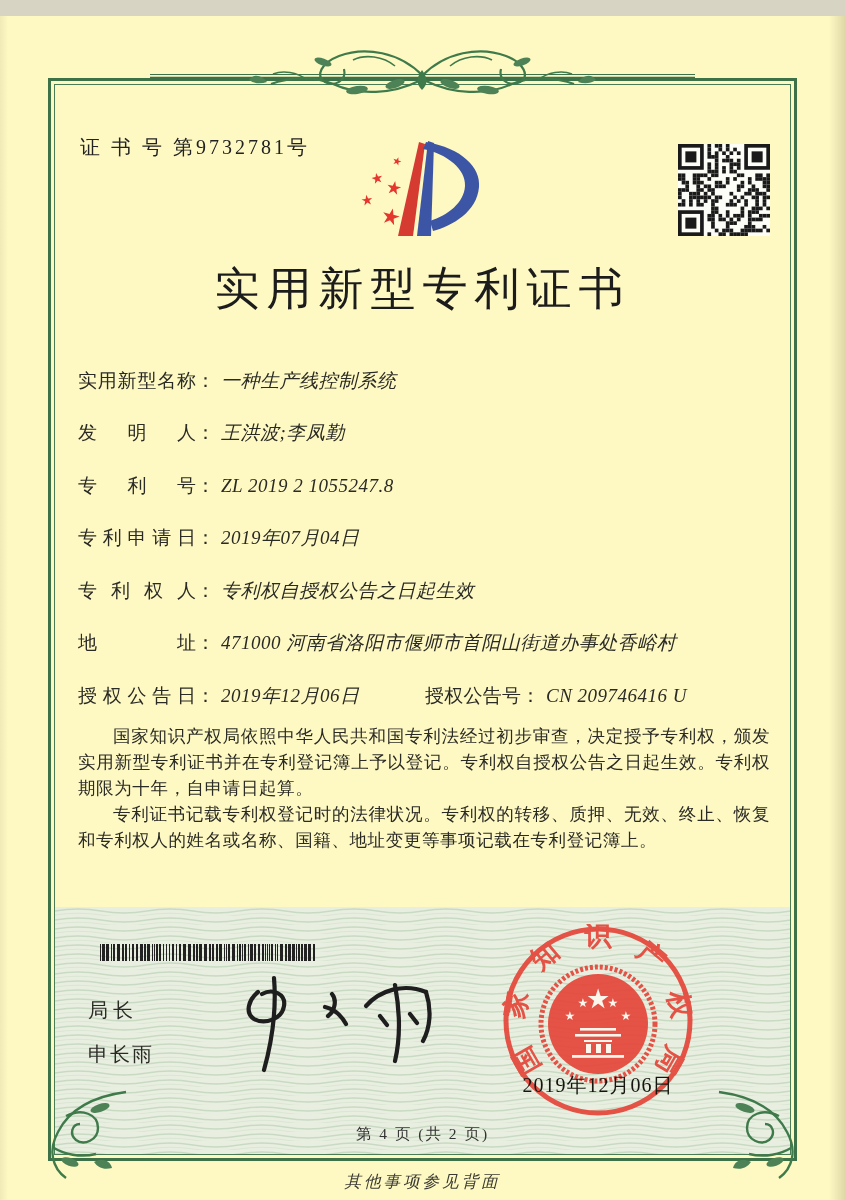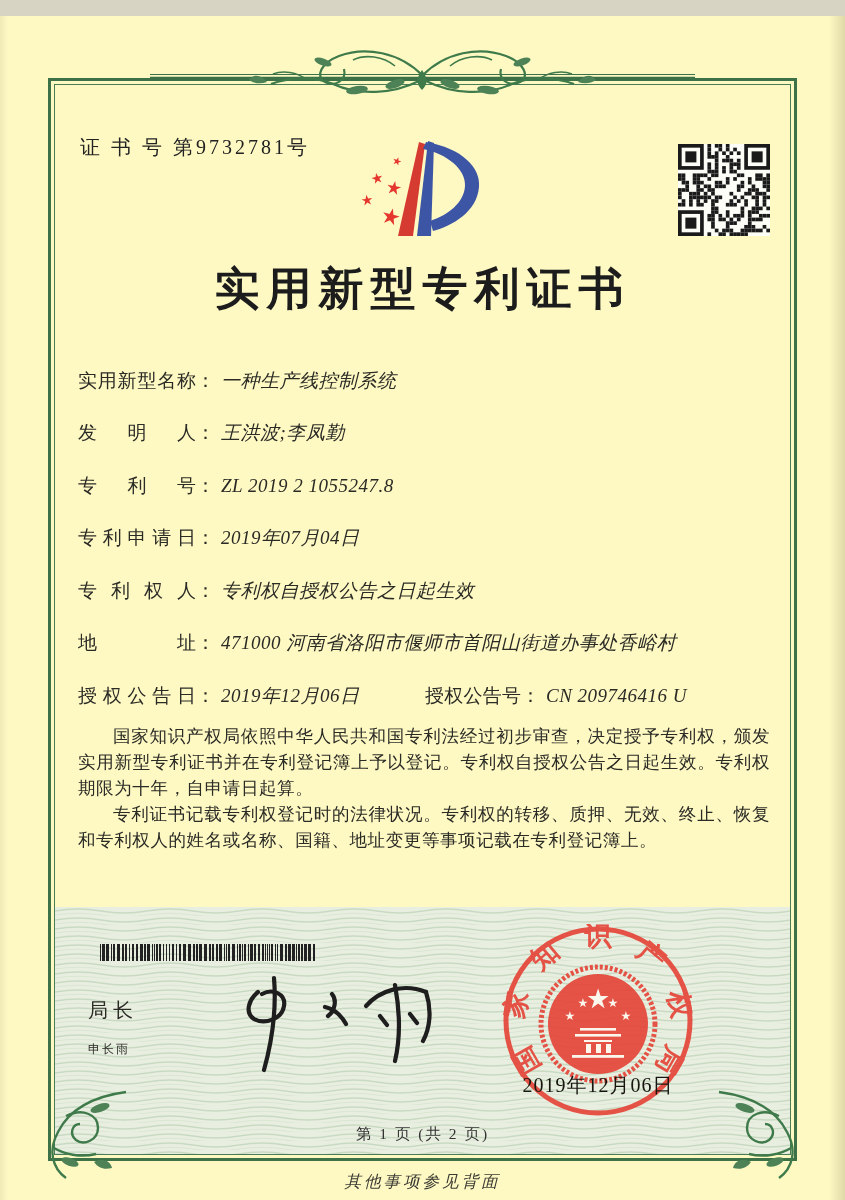--- a/index.html
+++ b/index.html
@@ -22,38 +22,38 @@
   .ornament{position:absolute;pointer-events:none;}
 
   .cert-no{position:absolute;left:80px;top:118px;font-size:20px;letter-spacing:3px;color:#222;}
 
   .logo{position:absolute;left:342px;top:110px;width:175px;height:126px;}
   .logo .star{position:absolute;color:#e5372d;line-height:1;}
 
   .qr{position:absolute;left:678px;top:128px;width:92px;height:92px;background:#fdfdf8;}
 
   .title{position:absolute;left:0;top:243px;width:845px;text-align:center;
-         font-size:45px;font-weight:bold;letter-spacing:7px;color:#1c1c1c;}
+         font-size:45px;font-weight:normal;letter-spacing:7px;color:#1c1c1c;}
 
   .fields{position:absolute;left:78px;top:0;width:700px;font-size:19px;}
   .frow{position:absolute;left:0;white-space:nowrap;}
   .flabel{display:inline-block;width:118px;text-align:justify;text-align-last:justify;vertical-align:bottom;}
   .colon{display:inline-block;margin-right:6px;}
   .fvalue{letter-spacing:.5px;font-style:italic;}
   .gazette{position:absolute;left:347px;top:0;white-space:nowrap;}
   .gazette .flabel{width:96px;}
 
   .paras{position:absolute;left:78px;top:707px;width:692px;font-size:17.5px;line-height:26px;
          text-align:justify;letter-spacing:.6px;}
   .paras p{margin:0;text-indent:2em;}
 
   .barcode{position:absolute;left:100px;top:928px;width:218px;height:17px;}
 
   .director-label{position:absolute;left:88px;top:981px;font-size:20px;letter-spacing:5px;}
-  .director-name{position:absolute;left:88px;top:1025px;font-size:12px;letter-spacing:2px;}
+  .director-name{position:absolute;left:88px;top:1025px;font-size:20px;letter-spacing:2px;}
 
   .signature{position:absolute;left:228px;top:952px;width:215px;height:110px;}
 
   .seal{position:absolute;left:496px;top:908px;width:205px;height:192px;opacity:.93;}
   .seal-date{position:absolute;left:498px;top:1056px;width:200px;text-align:center;
              font-size:20px;letter-spacing:1px;color:#15150f;}
 
   .page-num{position:absolute;left:48px;top:1108px;width:749px;text-align:center;
             font-size:15.5px;letter-spacing:2px;color:#333;}
   .back-note{position:absolute;left:0;top:1155px;width:845px;text-align:center;
@@ -514,16 +514,16 @@
           <text x="54.433716883196084" y="38.312711209195626" text-anchor="middle" font-size="27" font-weight="bold" fill="#e5473b" transform="rotate(-40 54.433716883196084 38.312711209195626)">知</text>
           <text x="102" y="21" text-anchor="middle" font-size="27" font-weight="bold" fill="#e5473b" transform="rotate(0 102 21)">识</text>
           <text x="149.5662831168039" y="38.312711209195626" text-anchor="middle" font-size="27" font-weight="bold" fill="#e5473b" transform="rotate(40 149.5662831168039 38.312711209195626)">产</text>
           <text x="174.87577372290338" y="82.15003485264715" text-anchor="middle" font-size="27" font-weight="bold" fill="#e5473b" transform="rotate(80 174.87577372290338 82.15003485264715)">权</text>
           <text x="166.08587988004848" y="132" text-anchor="middle" font-size="27" font-weight="bold" fill="#e5473b" transform="rotate(120 166.08587988004848 132)">局</text>
         </g>
     </svg>
   </div>
   <div class="seal-date">2019年12月06日</div>
 
-  <div class="page-num">第 1 页 (共 2 页)</div>
+  <div class="page-num">第 4 页 (共 2 页)</div>
   <div class="back-note">其他事项参见背面</div>
 
 </div>
 
 </body></html>

